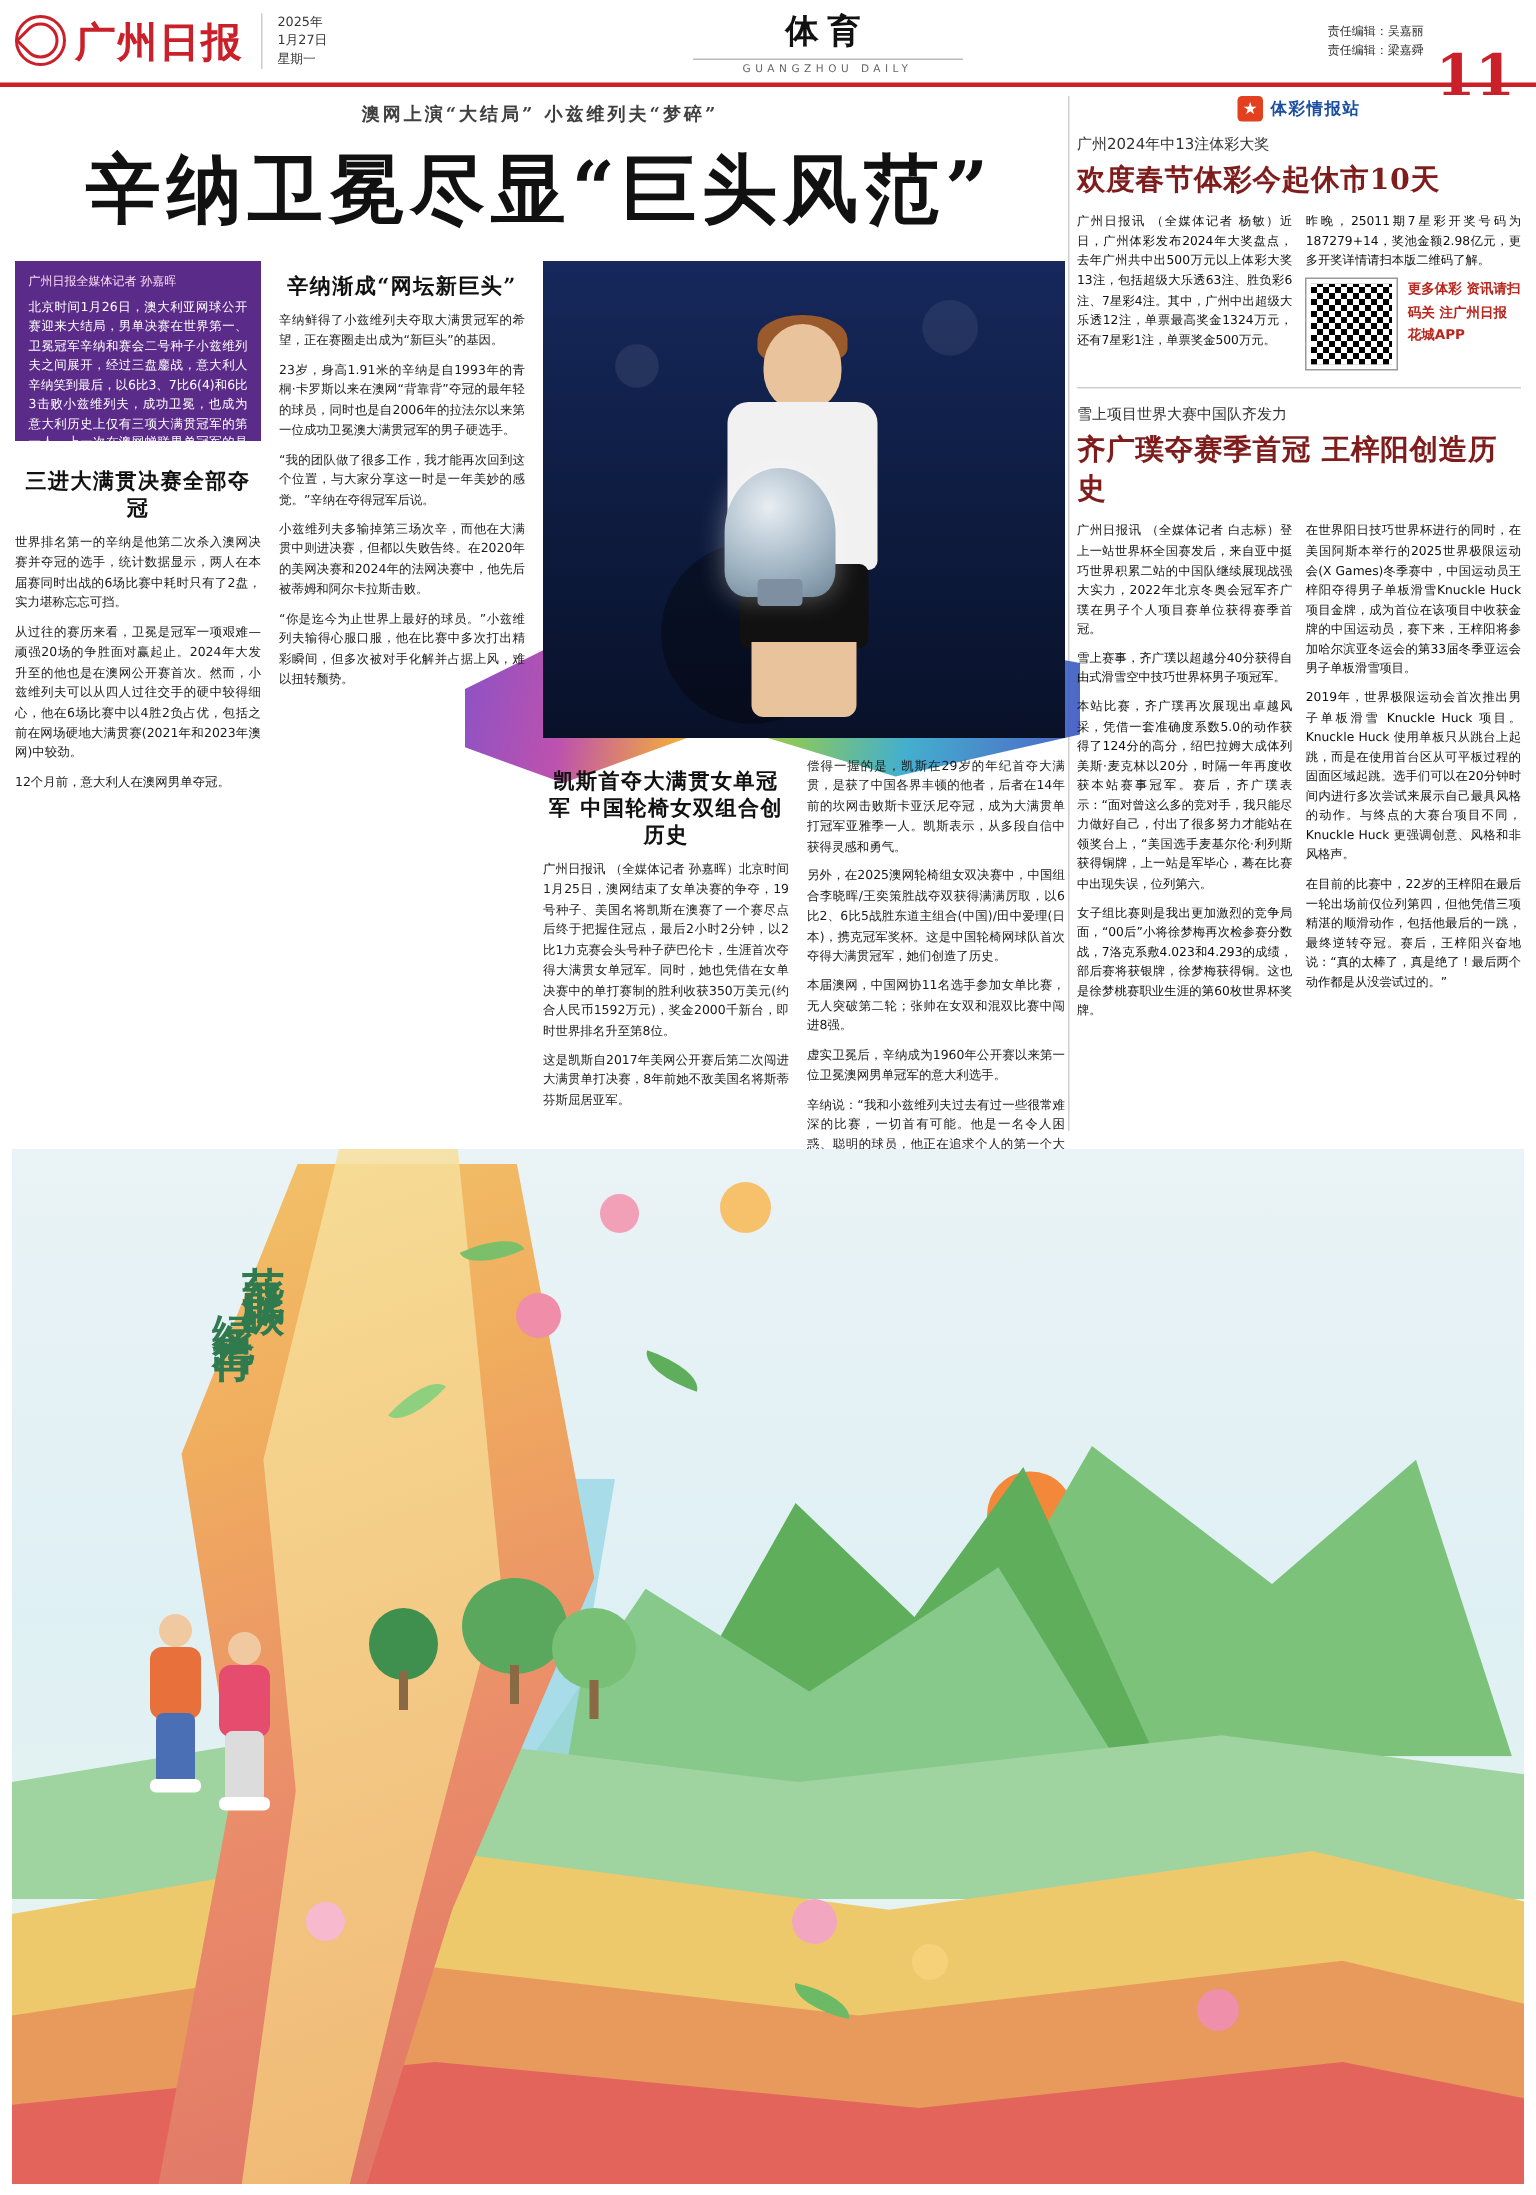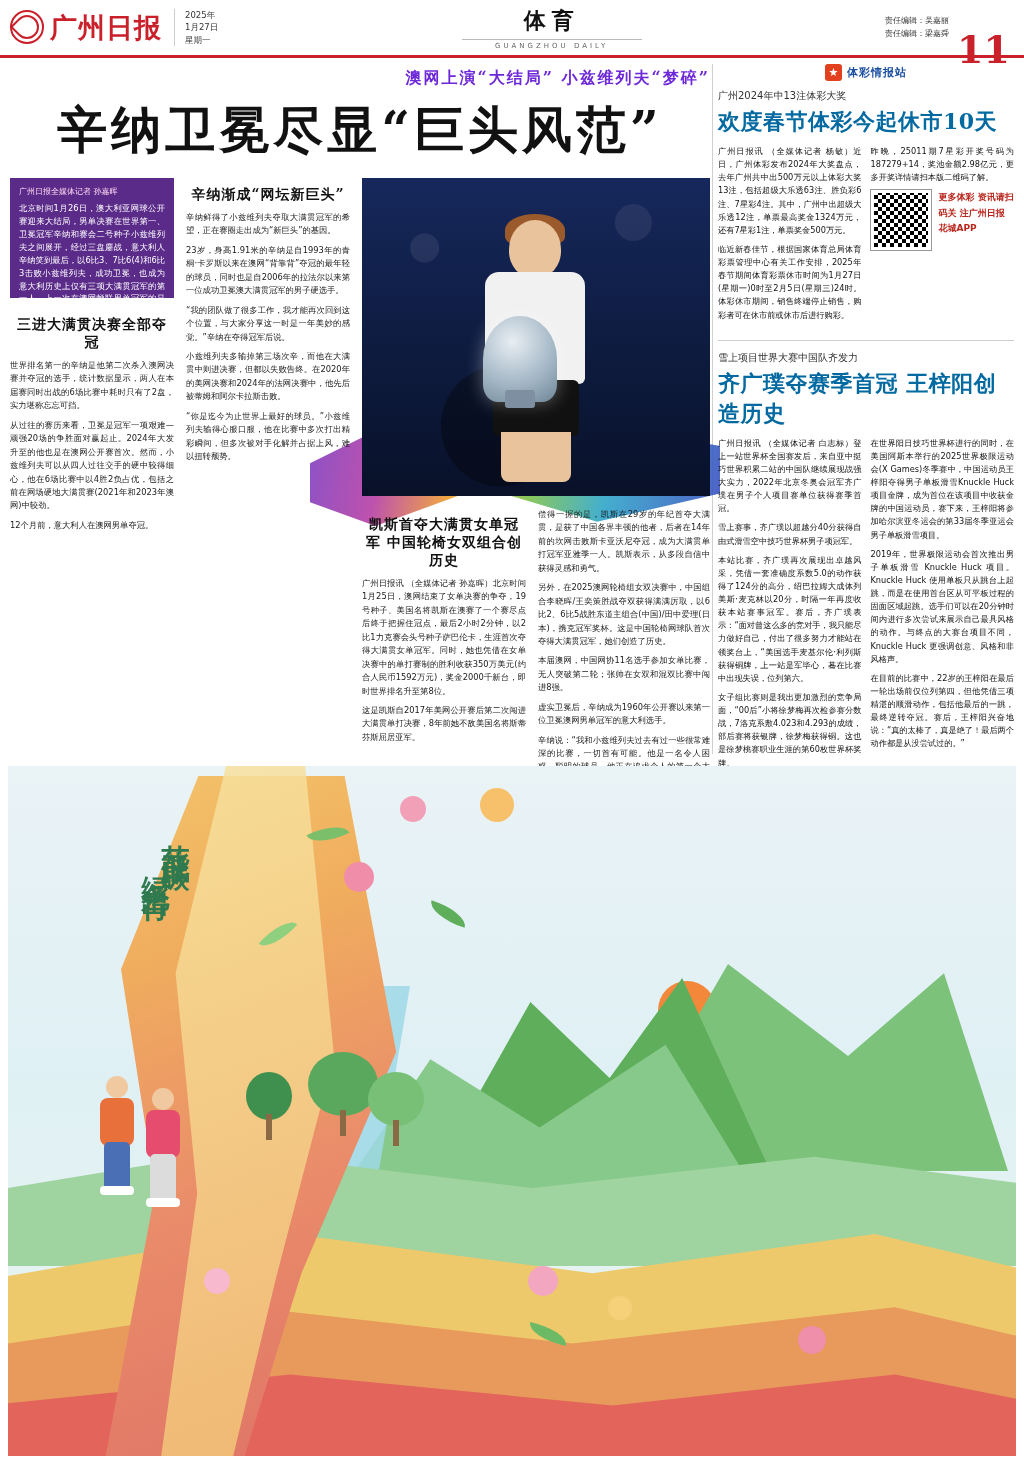--- a/index.html
+++ b/index.html
@@ -58,22 +58,22 @@
 
   
   .content { position:absolute; left:0; top:58px; width:1024px; height:700px; }
 
   .left-col { position:absolute; left:10px; top:4px; width:700px; }
   .right-col { position:absolute; left:718px; top:4px; width:296px; }
   .vrule { position:absolute; left:712px; top:6px; width:1px; height:690px; background:#cfcfcf; }
 
   
   .kicker {
-    text-align:right; font-family:"DejaVu Serif","Liberation Serif",serif;
-    font-size:16px; font-weight:bold; letter-spacing:2px; color:#6d28d9; margin-top:6px;
+    text-align:center; font-family:"DejaVu Serif","Liberation Serif",serif;
+    font-size:12px; font-weight:bold; letter-spacing:2px; color:#404040; margin-top:6px;
   }
   .headline {
     text-align:center; font-family:"DejaVu Serif","Liberation Serif",serif;
     font-size:50px; font-weight:bold; letter-spacing:4px; color:#111;
     margin-top:8px;
   }
 
   
   .body-region { position:relative; margin-top:14px; height:560px; }
 
@@ -160,21 +160,21 @@
   }
   .lottery-badge .star {
     width:17px;height:17px;background:#e2401f;border-radius:3px;color:#fff;
     font-size:11px;display:flex;align-items:center;justify-content:center;
   }
   .lottery-badge .txt { font-size:11px; font-weight:bold; color:#1b4fa0; letter-spacing:1px; }
 
   .r-kicker { font-size:10px; color:#333; margin-bottom:4px; }
   .r-head {
     font-family:"DejaVu Serif","Liberation Serif",serif;
-    font-size:22px; font-weight:bold; letter-spacing:.5px; margin:0 0 8px; color:#0369a1;
+    font-size:19px; font-weight:bold; letter-spacing:.5px; margin:0 0 8px; color:#7f1d1d;
   }
   .r-cols { display:flex; gap:9px; }
   .r-cols .c { flex:1; }
   .r-para { font-size:8.2px; line-height:1.6; text-align:justify; margin-bottom:6px; }
 
   .qr-wrap { display:flex; gap:8px; align-items:flex-start; margin-top:6px; }
   .qr {
     width:60px; height:60px; flex:none;
     background:
       repeating-linear-gradient(0deg,#000 0 4px,#fff 4px 8px),
@@ -344,21 +344,20 @@
         <div class="star">★</div>
         <div class="txt">体彩情报站</div>
       </div>
 
       <div>
         <div class="r-kicker">广州2024年中13注体彩大奖</div>
         <div class="r-head">欢度春节体彩今起休市10天</div>
         <div class="r-cols">
           <div class="c">
             <div class="r-para">广州日报讯 （全媒体记者 杨敏）近日，广州体彩发布2024年大奖盘点，去年广州共中出500万元以上体彩大奖13注，包括超级大乐透63注、胜负彩6注、7星彩4注。其中，广州中出超级大乐透12注，单票最高奖金1324万元，还有7星彩1注，单票奖金500万元。</div>
-            <div class="r-para">临近新春佳节，根据国家体育总局体育彩票管理中心有关工作安排，2025年春节期间体育彩票休市时间为1月27日(星期一)0时至2月5日(星期三)24时。体彩休市期间，销售终端停止销售，购彩者可在休市前或休市后进行购彩。</div>
           </div>
           <div class="c">
             <div class="r-para">昨晚，25011期7星彩开奖号码为187279+14，奖池金额2.98亿元，更多开奖详情请扫本版二维码了解。</div>
             <div class="qr-wrap">
               <div class="qr"></div>
               <div class="qr-text">更多体彩
 资讯请扫码关
 注广州日报
 花城APP</div>
             </div>

